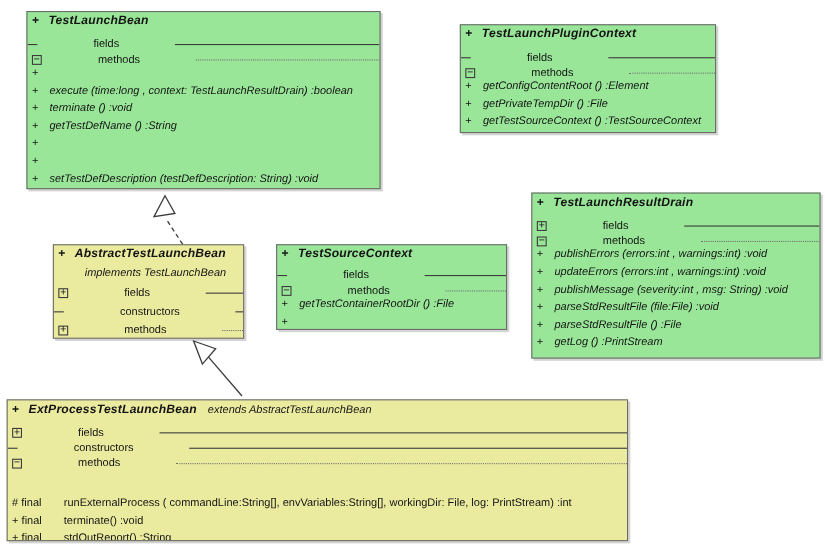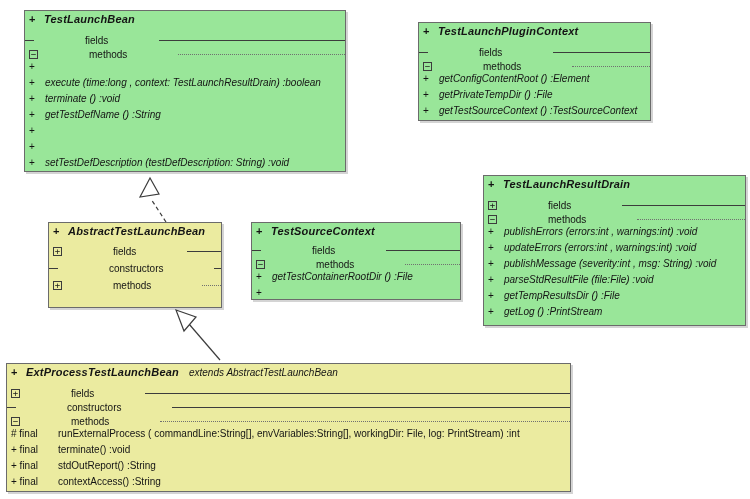--- a/index.html
+++ b/index.html
@@ -19,21 +19,21 @@
   .roomy .section{height:17px;}
   .expbox{width:9px;height:9px;flex:none;border:1px solid #3c3c3c;box-sizing:border-box;
           font-size:9px;line-height:7px;text-align:center;font-family:"DejaVu Sans Mono",monospace;
           background:transparent;color:#1a1a1a;}
   .dashpre{width:9px;flex:none;border-top:1px solid #3c3c3c;margin-left:-4px;}
   .slabel{margin-left:3px;white-space:nowrap;}
   .rule{flex:1;border-top:1px solid #3c3c3c;margin-left:3px;margin-right:-4px;}
   .rule.dotted{border-top:1px dotted #707070;}
   .member{display:flex;align-items:baseline;height:16px;white-space:nowrap;}
   .member .m{width:16px;flex:none;}
-  .wide .member .m{width:47px;}
+  .wide .member .m{width:47px;margin-top:24px;}
   .it .member .t{font-style:italic;}
   .arrows{position:absolute;left:0;top:0;pointer-events:none;}
 </style>
 </head>
 <body>
 
 <div id="canvas">
 
   <div class="box green it" style="left:24px;top:10px;width:322px;height:162px;">
     <div class="trow">
@@ -132,33 +132,34 @@
     <div class="member">
         <span class="m">+</span>
         <span class="t">publishMessage (severity:int , msg: String) :void</span>
       </div>
     <div class="member">
         <span class="m">+</span>
         <span class="t">parseStdResultFile (file:File) :void</span>
       </div>
     <div class="member">
         <span class="m">+</span>
-        <span class="t">getTempResultsDir () :File</span>
+        <span class="t">parseStdResultFile () :File</span>
       </div>
     <div class="member">
         <span class="m">+</span>
         <span class="t">getLog () :PrintStream</span>
       </div>
   </div>
 
   <div class="box yellow roomy" style="left:48px;top:222px;width:174px;height:86px;">
     <div class="trow short">
       <span class="vis">+</span>
       <span class="cname">AbstractTestLaunchBean</span>
     </div>
+    <div class="subtitle">implements  TestLaunchBean</div>
     <div class="section">
       <span class="expbox">+</span>
       <span class="slabel">fields</span>
       <span class="rule"></span>
     </div>
     <div class="section">
       <span class="dashpre"></span>
       <span class="slabel">constructors</span>
       <span class="rule"></span>
     </div>

